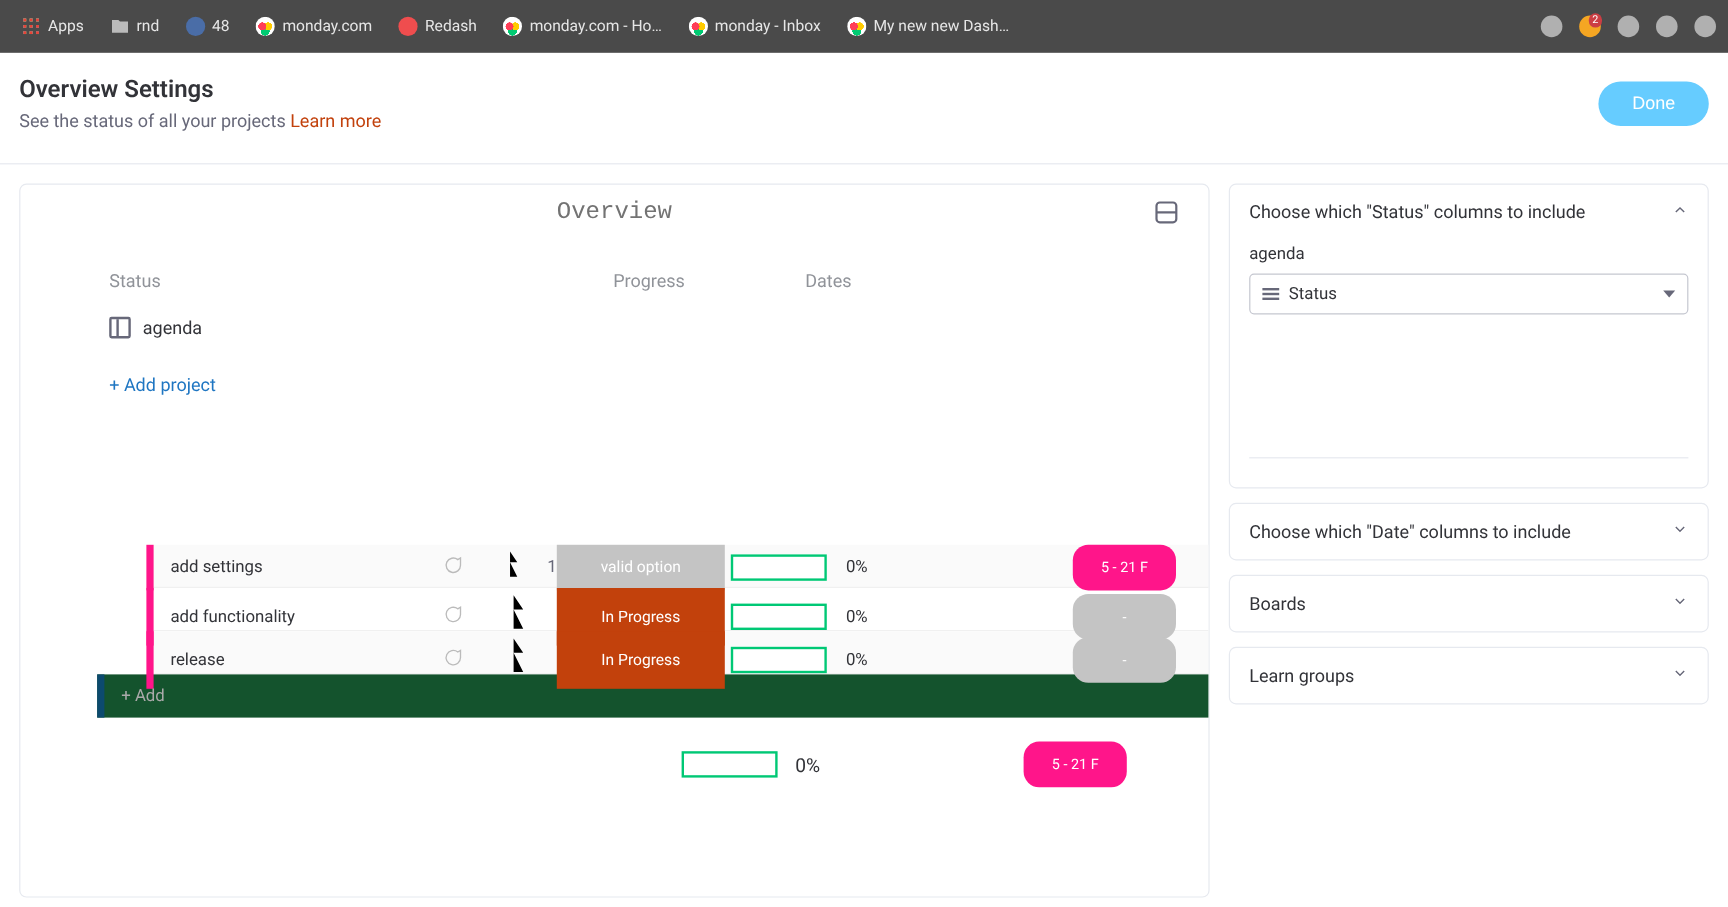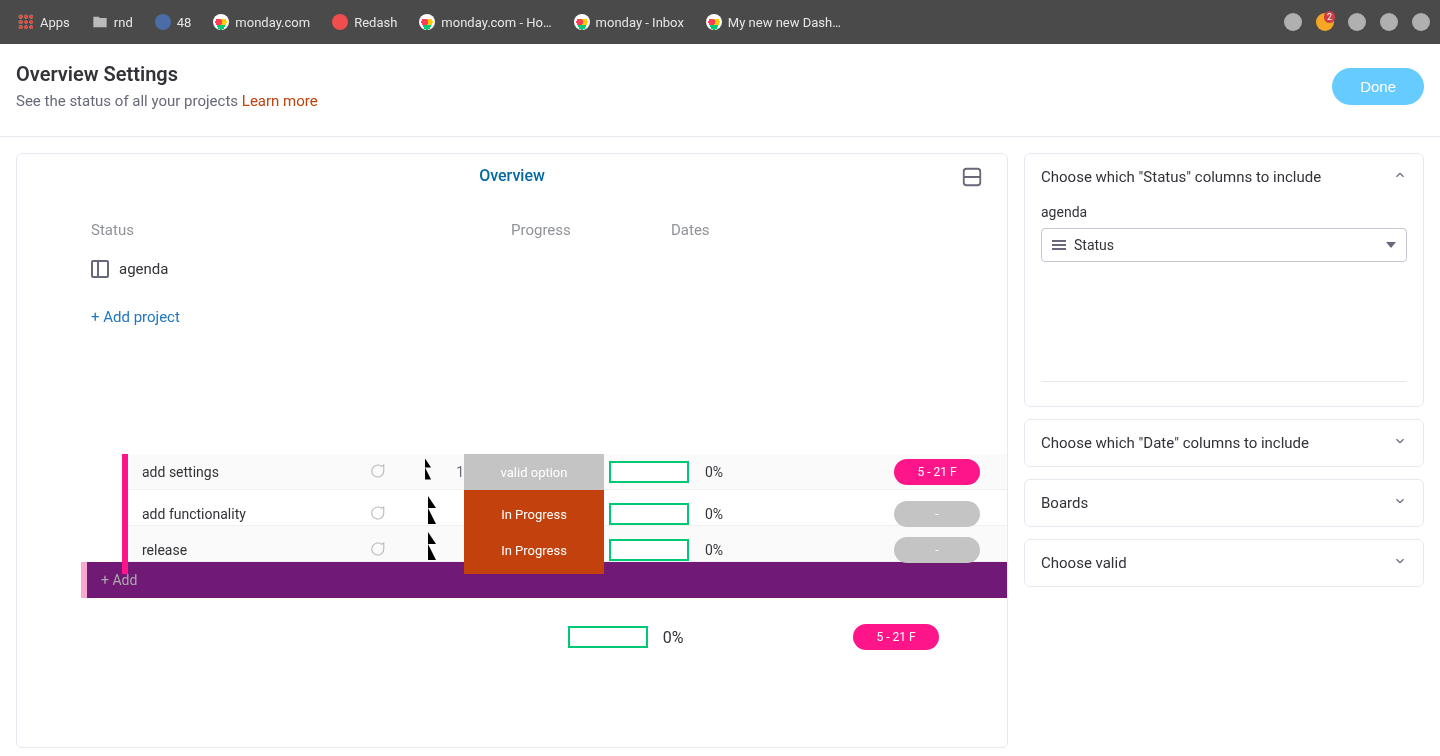--- a/index.html
+++ b/index.html
@@ -105,21 +105,21 @@
   }
   .side-panel {
     width:400px;
     display:flex;
     flex-direction:column;
     gap:12px;
   }
 
   
   .overview-top { position:relative; text-align:center; padding-bottom:8px; }
-  .overview-title { font-size:16px; font-weight:500; color:#0369a1; }
+  .overview-title { font-size:20px; font-weight:500; color:#737373;font-family:Liberation Mono, monospace; }
   .layout-icon { position:absolute; right:24px; top:0; width:22px; height:22px; cursor:pointer; }
 
   .col-headers {
     display:grid;
     grid-template-columns: 420px 160px 160px 160px;
     padding: 28px 0 8px 74px;
     font-size:15px;
     color:#909399;
   }
 
@@ -171,31 +171,31 @@
     color:#fff; font-size:13px;
   }
   .st-grey{ background:#c4c4c4; }
   .st-orange{ background:#c2410c; }
   .prog-cell{ display:flex; align-items:center; justify-content:center;}
   .prog-box{ width:80px; height:22px; border:2px solid #00c875; background:#fff;}
   .pct{ text-align:center; color:#323338; }
   .bar-cell{ padding:4px 0;}
   .bar-grey{ width:130px; height:26px; background:#c4c4c4; }
   .date-pill{
-    width:86px; height:26px; border-radius:13px;
+    width:86px; height:38px; border-radius:13px;
     display:flex; align-items:center; justify-content:center;
     color:#fff; font-size:12px;
   }
   .dp-pink{ background:#ff158a; }
   .dp-grey{ background:#c4c4c4; }
   .addrow{
     display:flex; align-items:center;
     height:36px;
-    background:#701a75;
-    border-left:6px solid #f9a8d4;
+    background:#14532d;
+    border-left:6px solid #0c4a6e;
     padding-left:14px;
     color:#aaa; font-size:14px;
   }
 
   .summary-row{
     display:grid;
     grid-template-columns: 6px 240px 48px 48px 140px 90px 40px 140px 20px 90px;
     align-items:center;
     height:42px;
     margin-top:18px;
@@ -460,21 +460,21 @@
         <span class="chev">
           <svg viewBox="0 0 24 24">
               <polyline points="6 9 12 15 18 9"></polyline>
             </svg>
         </span>
       </div>
     </div>
 
     <div class="side-sec">
       <div class="sec-head">
-        <span>Choose valid</span>
+        <span>Learn groups</span>
         <span class="chev">
           <svg viewBox="0 0 24 24">
               <polyline points="6 9 12 15 18 9"></polyline>
             </svg>
         </span>
       </div>
     </div>
 
   </div>
 </div>

